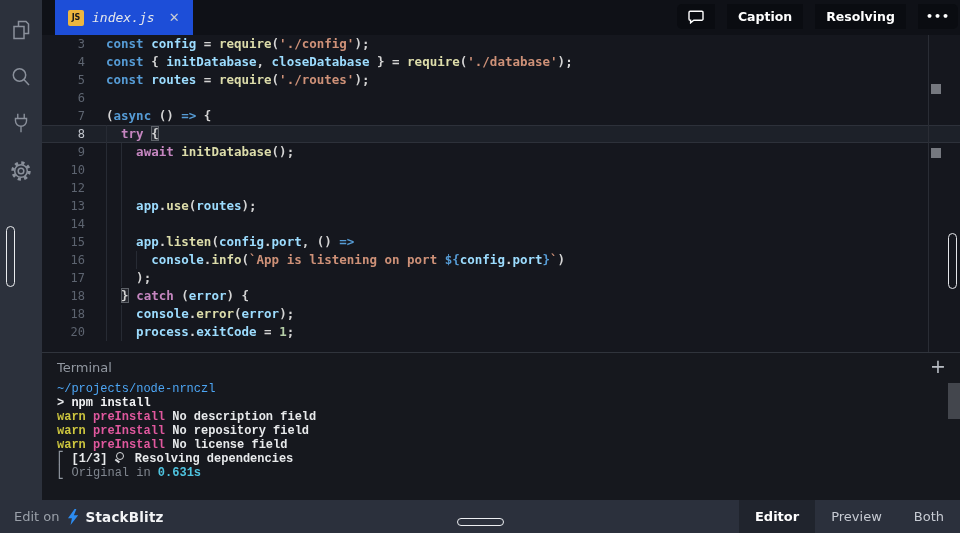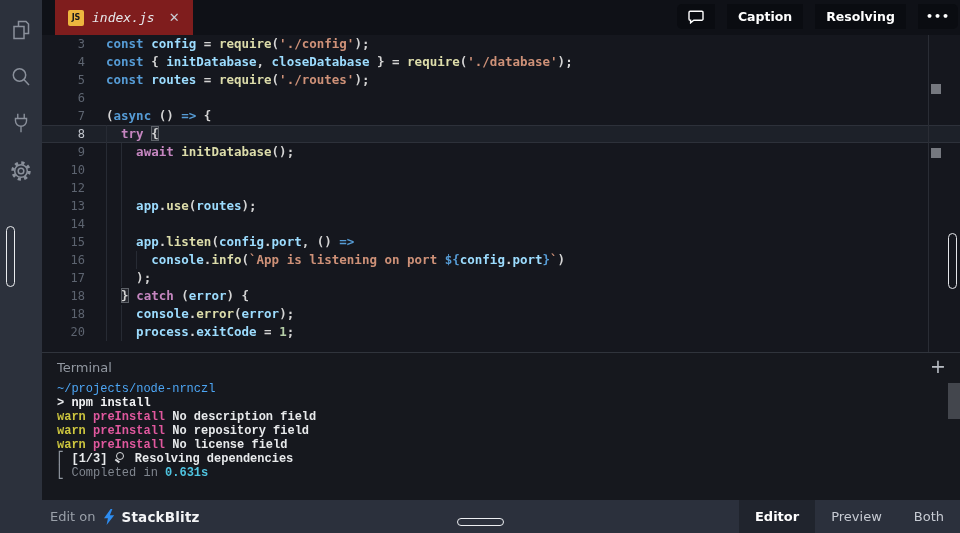--- a/index.html
+++ b/index.html
@@ -18,21 +18,21 @@
   .side-icon{ width:26px; height:26px; display:flex; align-items:center; justify-content:center; }
   .side-icon svg{ stroke:#8a909b; fill:none; stroke-width:1.5; }
   .side-pill{
     position:absolute; left:6px; top:226px; width:9px; height:61px;
     border:1.5px solid #e9ebee; border-radius:6px; background:transparent;
   }
   
   .main{ position:absolute; left:42px; top:0; right:0; height:500px; }
   .tabbar{ position:relative; height:35px; background:#0f1117; }
   .tab{
-    position:absolute; left:13px; top:0; height:35px; background:#7f1d1d;
+    position:absolute; left:13px; top:0; height:35px; background:#1d4ed8;
     display:flex; align-items:center; padding:0 13px; gap:8px;
   }
   .js-badge{
     width:16px; height:16px; border-radius:2px; background:#edb63e; color:#17181c;
     font-family:"DejaVu Sans", sans-serif; font-weight:bold; font-size:8px;
     display:flex; align-items:center; justify-content:center;
   }
   .tab-title{ font-style:italic; font-size:13px; color:#e6e8eb; }
   .tab-close{ margin-left:6px; color:#c9cdd3; font-size:13px; font-family:"DejaVu Sans",sans-serif; cursor:pointer; }
   
@@ -98,21 +98,21 @@
     content:""; position:absolute; left:0; top:8px; width:5px; height:1.5px;
     background:#d9dbde; transform:rotate(35deg);
   }
   .term-scroll{ position:absolute; right:0; top:30px; width:12px; height:36px; background:#43464d; }
   
   .statusbar{
     position:absolute; left:0; bottom:0; width:960px; height:33px; background:#2b303c;
     font-family:"DejaVu Sans", sans-serif;
   }
   .sb-left{ position:absolute; left:14px; top:0; height:33px; display:flex; align-items:center; gap:7px; }
-  .sb-editon{ color:#9aa0a9; font-size:13px;margin-left:36px; }
+  .sb-editon{ color:#9aa0a9; font-size:13px; }
   .sb-brand{ color:#f3f4f6; font-weight:bold; font-size:13.5px; letter-spacing:.2px; }
   .sb-pill{
     position:absolute; left:457px; top:18px; width:47px; height:8px;
     border:1.5px solid #eceef1; border-radius:5px;
   }
   .sb-tabs{ position:absolute; right:0; top:0; height:33px; display:flex; }
   .sb-tab{
     height:33px; display:flex; align-items:center; padding:0 16px;
     font-size:13px; color:#c7cbd3; cursor:pointer;
   }
@@ -191,21 +191,21 @@
     <div class="terminal">
       <div class="term-title">Terminal</div>
       <div class="term-plus">+</div>
       <div class="term-body" id="tlines">
           <div class="tline"><span class="t-path">~/projects/node-nrnczl</span></div>
           <div class="tline"><span class="t-prompt">&gt; </span><span class="t-cmd">npm install</span></div>
           <div class="tline"><span class="t-warn">warn</span><span class="t-msg"> </span><span class="t-pre">preInstall</span><span class="t-msg"> No description field</span></div>
           <div class="tline"><span class="t-warn">warn</span><span class="t-msg"> </span><span class="t-pre">preInstall</span><span class="t-msg"> No repository field</span></div>
           <div class="tline"><span class="t-warn">warn</span><span class="t-msg"> </span><span class="t-pre">preInstall</span><span class="t-msg"> No license field</span></div>
           <div class="tline"><span class="t-brk">⎡</span><span class="t-msg"> [1/3] </span><span class="mag"></span><span class="t-msg"> Resolving dependencies</span></div>
-          <div class="tline"><span class="t-brk">⎣ </span><span class="t-dim">Completed in </span><span class="t-time">0.631s</span></div>
+          <div class="tline"><span class="t-brk">⎣ </span><span class="t-dim">Original in </span><span class="t-time">0.631s</span></div>
         </div>
       <div class="term-scroll"></div>
     </div>
   </div>
 
   <div class="overlay">
     <div class="ov-seg">
       <svg width="16" height="14" viewBox="0 0 16 14">
         <path d="M2.2 1.2 h11.6 a1.2 1.2 0 0 1 1.2 1.2 v6.6 a1.2 1.2 0 0 1 -1.2 1.2 h-8 l-3.2 2.6 v-2.6 h-.4 a1.2 1.2 0 0 1 -1.2 -1.2 v-6.6 a1.2 1.2 0 0 1 1.2 -1.2 z" fill="none" stroke="#ffffff" stroke-width="1.4"></path>
       </svg>

